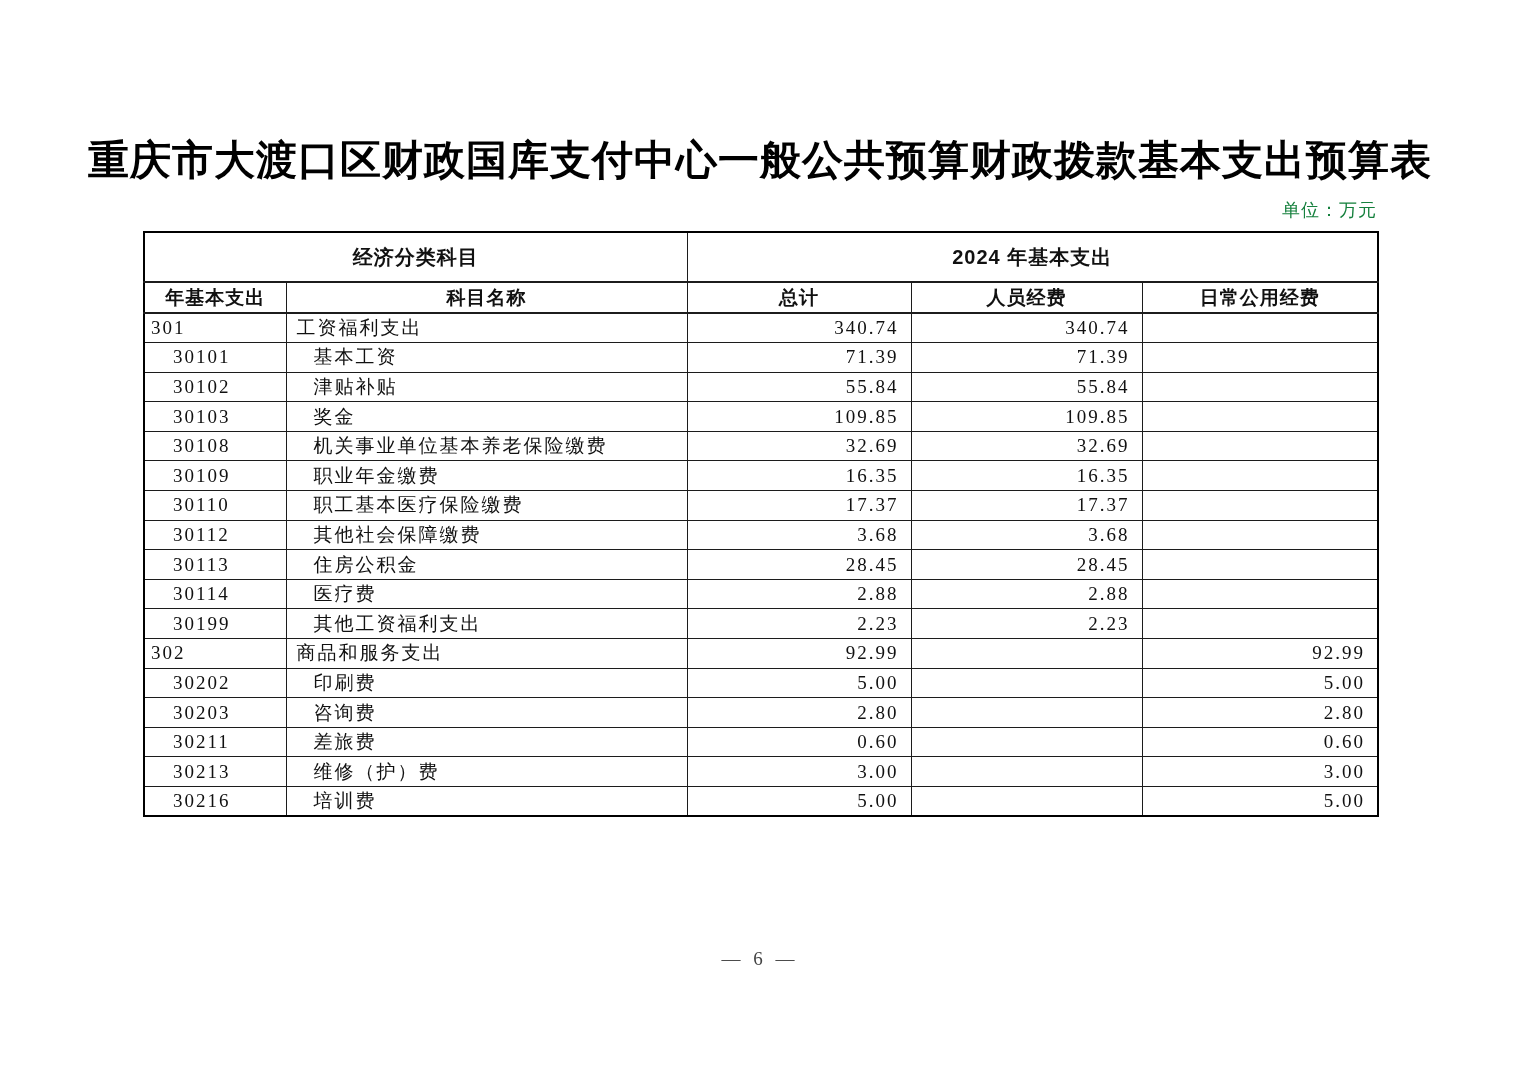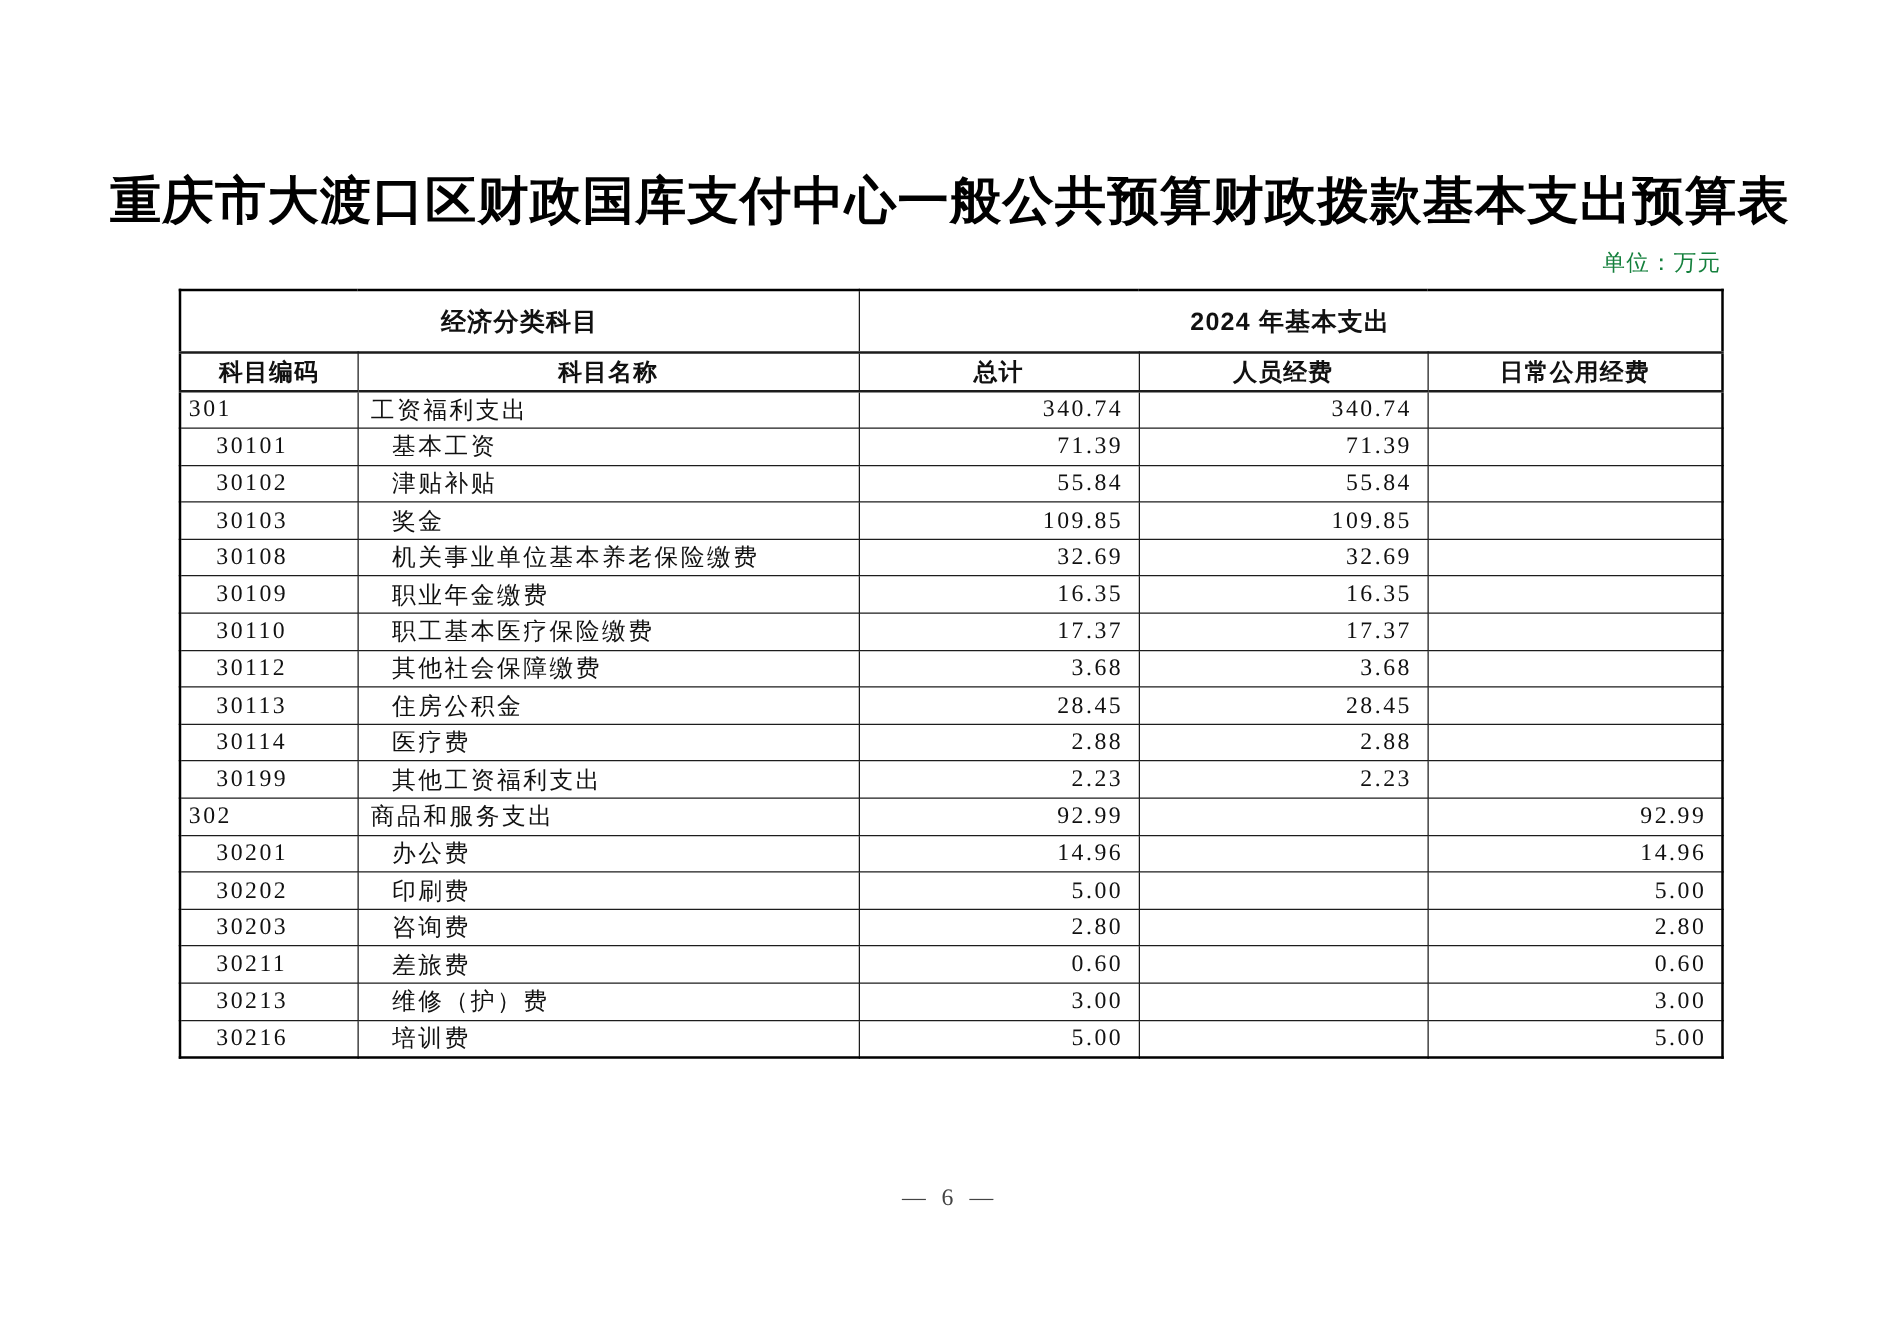--- a/index.html
+++ b/index.html
@@ -113,21 +113,21 @@
         <col class="c-total">
         <col class="c-personnel">
         <col class="c-daily">
     </colgroup>
     <thead>
       <tr class="group-row">
         <th colspan="2">经济分类科目</th>
         <th colspan="3">2024 年基本支出</th>
       </tr>
       <tr class="cols-row">
-        <th>科目编码</th>
+        <th>年基本支出</th>
         <th>科目名称</th>
         <th>总计</th>
         <th>人员经费</th>
         <th>日常公用经费</th>
       </tr>
     </thead>
     <tbody id="table-body">
     <tr>
           <td class="cell-code lvl1">301</td>
           <td class="cell-name lvl1">工资福利支出</td>
@@ -206,27 +206,20 @@
           <td class="cell-num"></td>
         </tr>
         <tr>
           <td class="cell-code lvl1">302</td>
           <td class="cell-name lvl1">商品和服务支出</td>
           <td class="cell-num">92.99</td>
           <td class="cell-num"></td>
           <td class="cell-num">92.99</td>
         </tr>
         <tr>
-          <td class="cell-code lvl2">30201</td>
-          <td class="cell-name lvl2">办公费</td>
-          <td class="cell-num">14.96</td>
-          <td class="cell-num"></td>
-          <td class="cell-num">14.96</td>
-        </tr>
-        <tr>
           <td class="cell-code lvl2">30202</td>
           <td class="cell-name lvl2">印刷费</td>
           <td class="cell-num">5.00</td>
           <td class="cell-num"></td>
           <td class="cell-num">5.00</td>
         </tr>
         <tr>
           <td class="cell-code lvl2">30203</td>
           <td class="cell-name lvl2">咨询费</td>
           <td class="cell-num">2.80</td>

